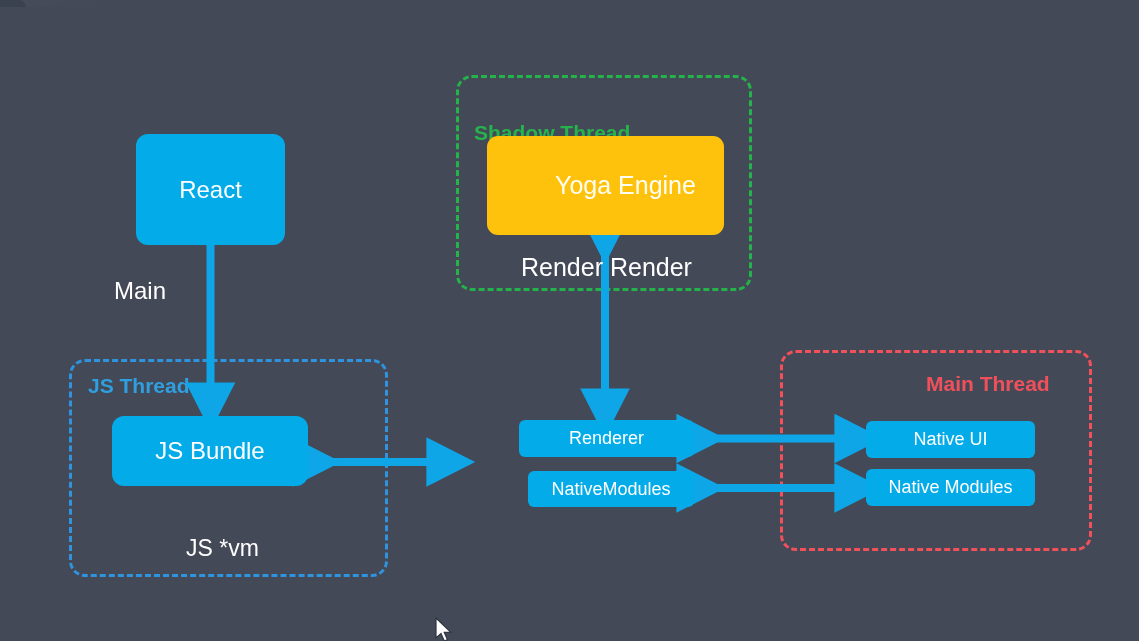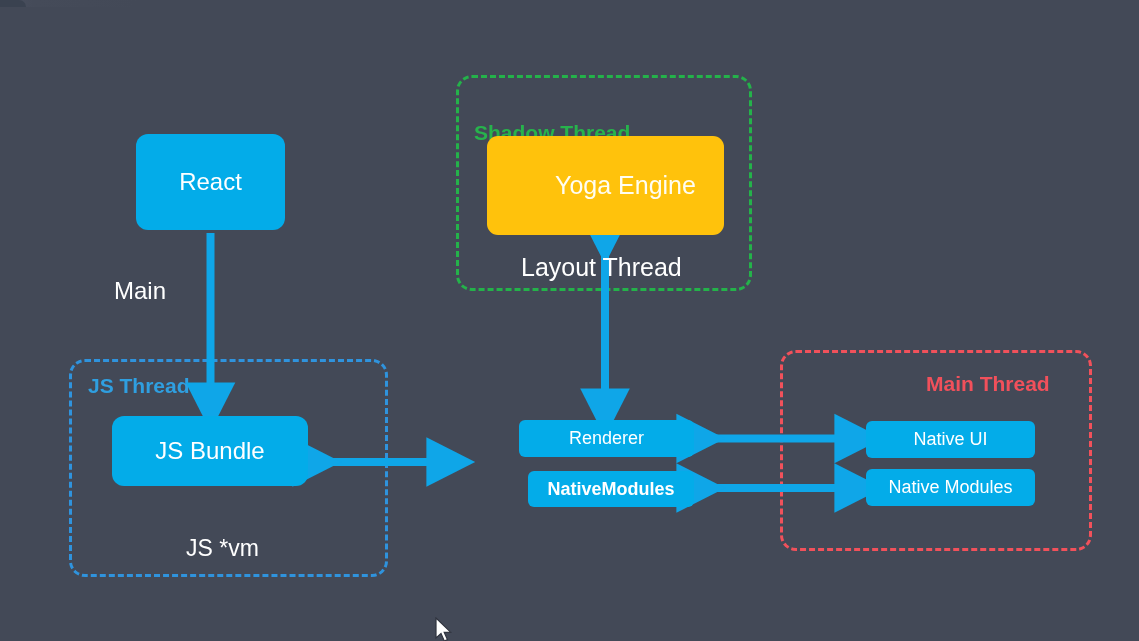--- a/index.html
+++ b/index.html
@@ -86,21 +86,21 @@
     color: #ffffff;
     border-radius: 9px;
     text-align: center;
     line-height: 1.15;
   }
   .box.blue { background: #03ace9; }
   .box.yellow { background: #ffc20c; }
 
   #react-box {
     left: 136px; top: 134px;
-    width: 149px; height: 96px;
+    width: 149px; height: 111px;
     font-size: 24px;
     border-radius: 12px;
   }
   #yoga-box {
     left: 487px; top: 136px;
     width: 237px; height: 99px;
     font-size: 25px;
     border-radius: 11px;
     color: #fffdf2;
     padding-left: 40px;
@@ -115,21 +115,20 @@
     left: 519px; top: 420px;
     width: 175px; height: 37px;
     font-size: 18px;
     border-radius: 6px;
   }
   #nativemodules-box {
     left: 528px; top: 471px;
     width: 166px; height: 36px;
     font-size: 18px;
     border-radius: 6px;
-    font-weight: bold;
   }
   #nativeui-box {
     left: 866px; top: 421px;
     width: 169px; height: 37px;
     font-size: 18px;
     border-radius: 6px;
   }
   #nativemods-box {
     left: 866px; top: 469px;
     width: 169px; height: 37px;
@@ -219,20 +218,20 @@
   <div class="box blue" id="renderer-box" style="background: rgb(3, 172, 233);">Renderer</div>
 
   <div class="box blue" id="nativemodules-box" style="background: rgb(3, 172, 233);">NativeModules</div>
 
   <div class="box blue" id="nativemods-box" style="background: rgb(3, 172, 233);">Native Modules</div>
 
   <div class="box blue" id="nativeui-box" style="background: rgb(3, 172, 233);">Native UI</div>
 
 
   <div class="free-label" id="metro-label">Main</div>
-  <div class="free-label" id="layout-label">Layout Thread</div>
+  <div class="free-label" id="layout-label">Render Render</div>
   <div class="free-label" id="jsvm-label">JS *vm</div>
 
   <svg id="cursor" viewBox="0 0 20 26" xmlns="http://www.w3.org/2000/svg">
     <path d="M2,1 L2,21 L7,16.5 L10.3,24 L13.4,22.6 L10.2,15.3 L16.6,15.1 z" fill="#ffffff" stroke="#30343f" stroke-width="1.2"></path>
   </svg>
 
 </div>
 
 </body></html>

